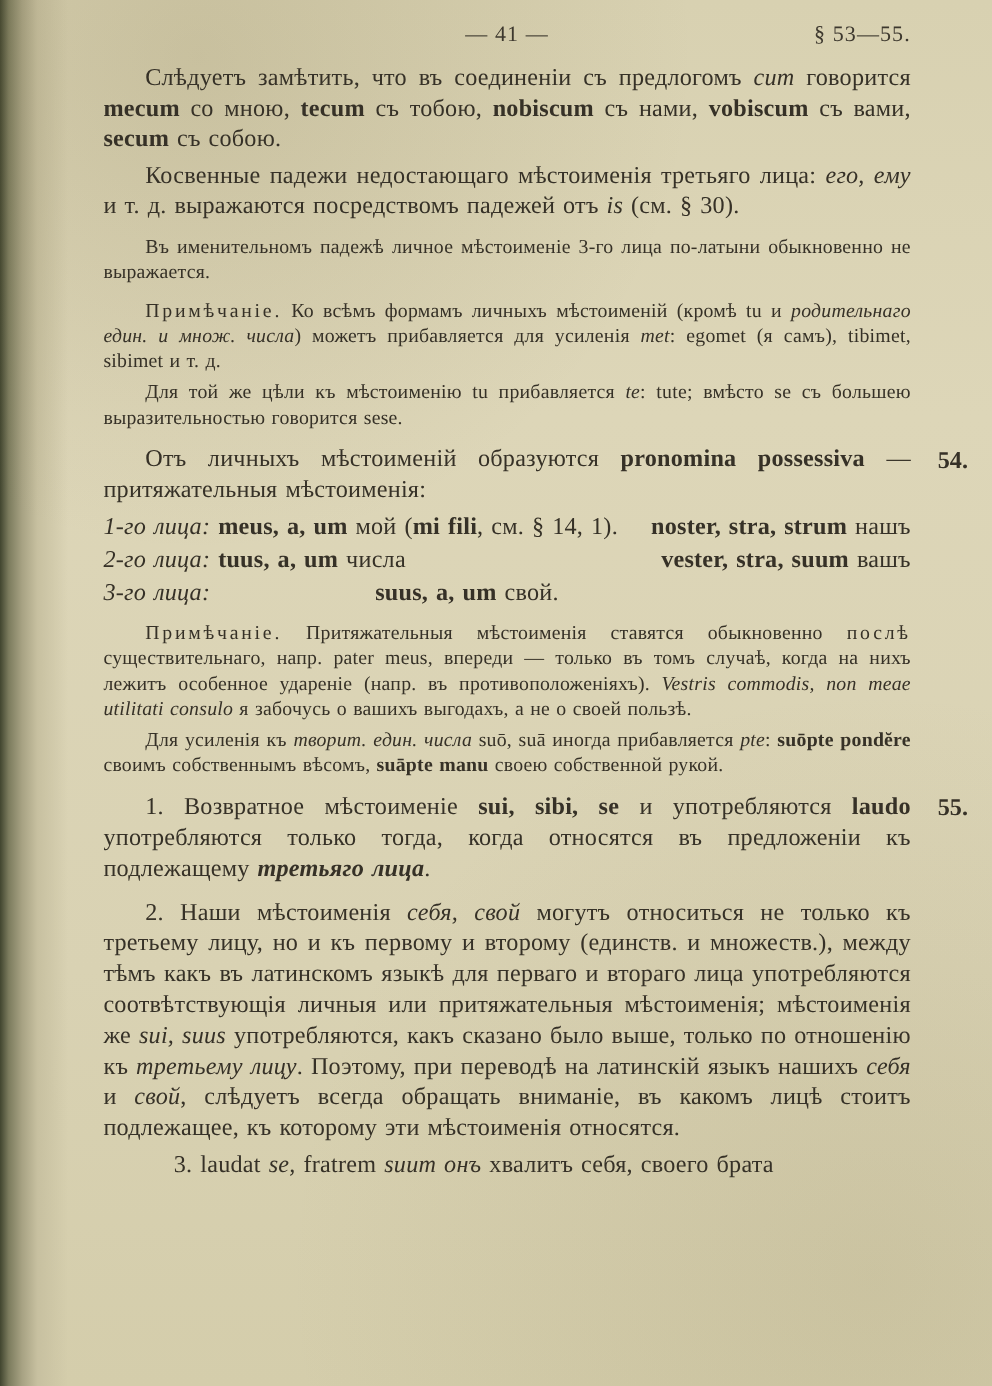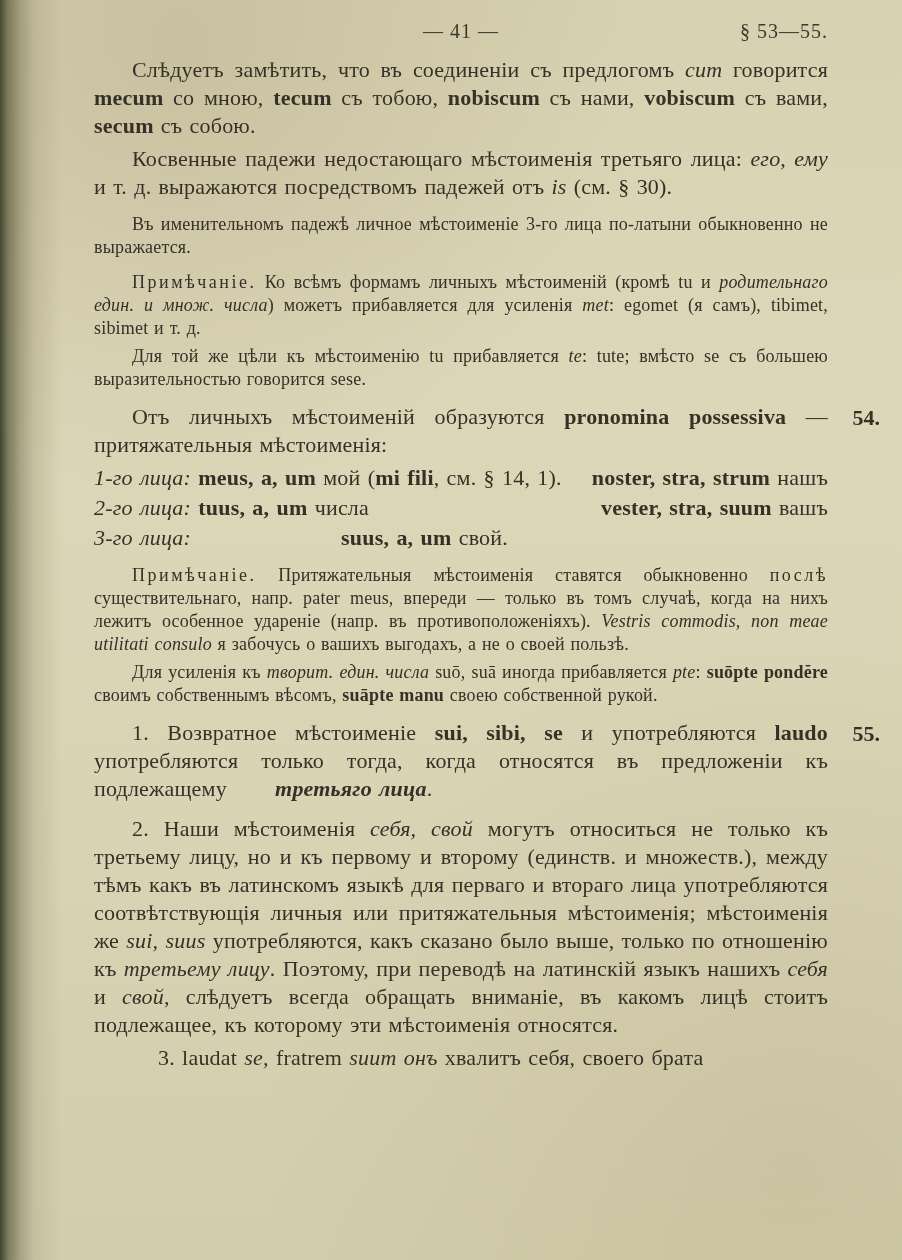--- a/index.html
+++ b/index.html
@@ -19,21 +19,21 @@
   .header-right { position:absolute; right:0; top:0; letter-spacing:1px; }
   .para { position:relative; margin:0 0 5px; text-align:justify; }
   .body { font-size:22px; line-height:28px; letter-spacing:0.2px; word-spacing:1.5px; }
   .small { font-size:18px; line-height:23px; letter-spacing:0.2px; word-spacing:1px; }
   .indent { text-indent:38px; }
   .hang { padding-left:42px; text-indent:-42px; margin-bottom:2px; }
   .gap { margin-top:12px; }
   .sing-indent { padding-left:64px; }
   .rs-i { font-style:italic; }
   .rs-b { font-weight:bold; }
-  .rs-bi { font-weight:bold; font-style:italic;margin-left:41px; }
+  .rs-bi { font-weight:bold; font-style:italic; }
   .rs-sp { letter-spacing:2.5px; }
   .rs-tab { padding-left:150px; }
   .right-col { float:right; }
   .margin-num { position:absolute; right:-52px; top:1px; font-weight:bold; font-size:22px; letter-spacing:0; text-indent:0; }
 </style>
 </head>
 <body>
 
 <div class="page">
   <div class="content">

